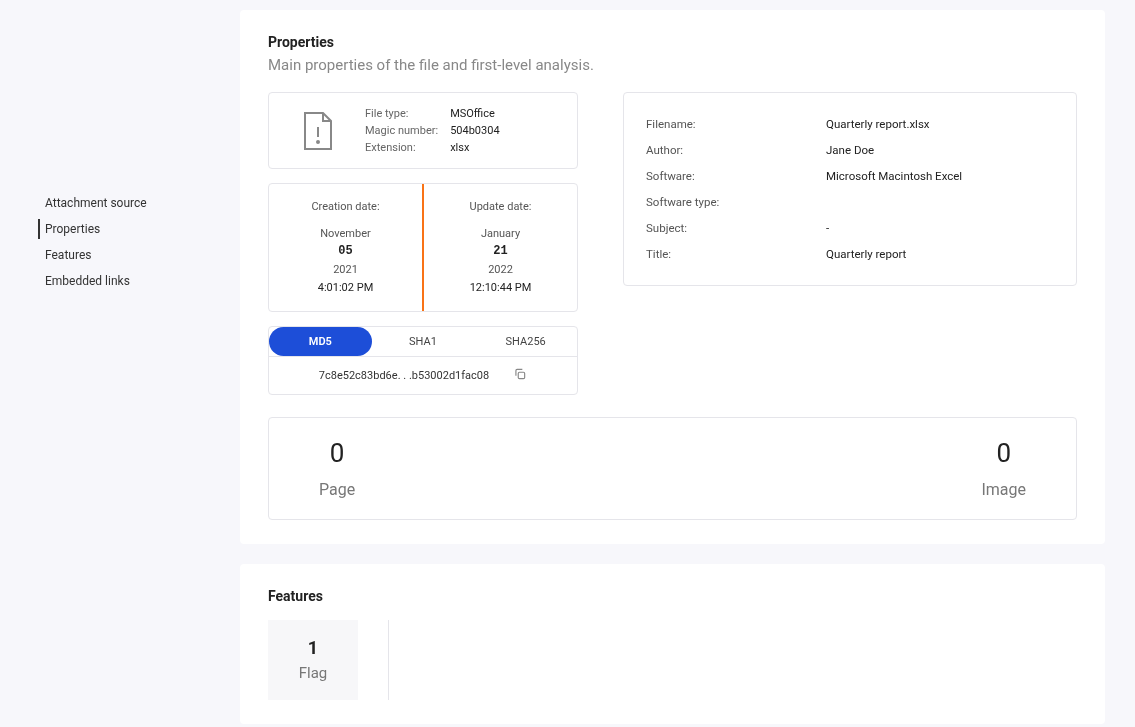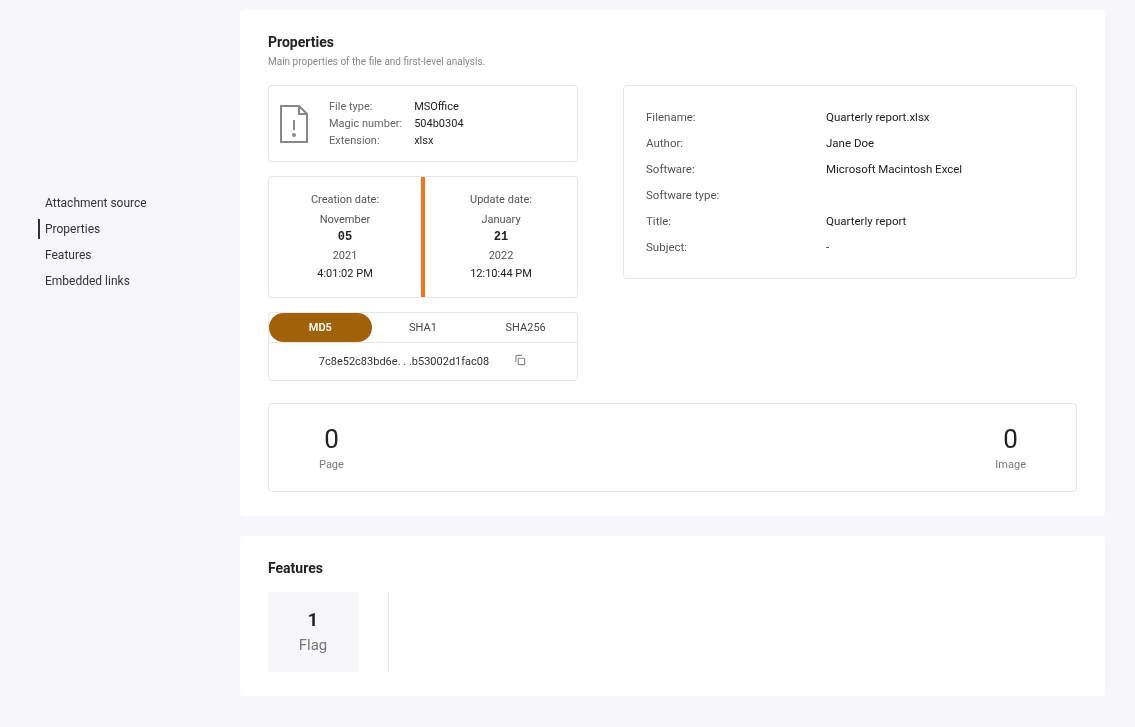--- a/index.html
+++ b/index.html
@@ -48,39 +48,39 @@
       padding: 24px 28px;
       margin-bottom: 20px;
     }
     h2 {
       font-size: 14px;
       font-weight: 700;
       color: #222;
       margin-bottom: 6px;
     }
     .subtitle {
-      font-size: 10px;
+      font-size: 15px;
       color: #888;
       margin-bottom: 18px;
     }
     .top-row {
       display: flex;
       gap: 45px;
     }
     .left-col { flex: 0 0 310px; }
     .right-col { flex: 1; }
     .box {
       border: 1px solid #e5e5ea;
       border-radius: 4px;
     }
     .filetype-box {
       display: flex;
       align-items: center;
-      padding: 14px 8px;
-      gap: 18px;
+      padding: 14px 32px;
+      gap: 30px;
     }
     .file-icon svg { display: block; }
     .kv-grid {
       display: grid;
       grid-template-columns: auto auto;
       gap: 4px 12px;
       font-size: 11px;
     }
     .kv-grid .k { color: #666; }
     .kv-grid .v { color: #222; }
@@ -90,23 +90,23 @@
     }
     .date-col {
       flex: 1;
       text-align: center;
       padding: 14px 10px;
       font-size: 11px;
       color: #444;
       line-height: 1.6;
     }
     .date-col + .date-col {
-      border-left: 4px solid #f97316;
-    }
-    .date-col .lbl { color: #555; margin-bottom: 2px; }
+      border-left: 2px solid #f97316;
+    }
+    .date-col .lbl { color: #555; margin-bottom: 9px; }
     .date-col .month { color: #555; }
     .date-col .day { font-weight: 700; font-size: 12px; color: #222; font-family: Liberation Mono, monospace; }
     .date-col .year { color: #555; }
     .date-col .time { font-weight: 400; font-size: 11px; color: #222; }
     .hash-box {
       margin-top: 14px;
       overflow: hidden;
     }
     .hash-tabs {
       display: flex;
@@ -116,21 +116,21 @@
     .hash-tab {
       flex: 1;
       text-align: center;
       padding: 8px 0;
       font-size: 11px;
       color: #444;
       cursor: pointer;
       border-radius: 20px;
     }
     .hash-tab.active {
-      background: #a16207;
+      background: #1d4ed8;
       color: #fff;
       font-weight: 600;
     }
     .hash-value-row {
       display: flex;
       align-items: center;
       justify-content: center;
       gap: 24px;
       padding: 10px 12px;
       font-size: 11px;
@@ -155,23 +155,23 @@
     }
     .stat {
       text-align: center;
     }
     .stat .num {
       font-size: 26px;
       font-weight: 400;
       color: #222;
     }
     .stat .lbl {
-      font-size: 11px;
+      font-size: 16px;
       color: #777;
-      margin-top: 4px;
+      margin-top: 12px;
     }
     .features-body {
       display: flex;
       gap: 30px;
       margin-top: 16px;
     }
     .flag-box {
       width: 90px;
       height: 80px;
       background: #f7f7f9;
@@ -279,26 +279,26 @@
               </div>
             <div class="meta-row">
                 <span class="mk">Software:</span>
                 <span class="mv">Microsoft Macintosh Excel</span>
               </div>
             <div class="meta-row">
                 <span class="mk">Software type:</span>
                 <span class="mv"></span>
               </div>
             <div class="meta-row">
+                <span class="mk">Subject:</span>
+                <span class="mv">-</span>
+              </div>
+            <div class="meta-row">
                 <span class="mk">Title:</span>
                 <span class="mv">Quarterly report</span>
-              </div>
-            <div class="meta-row">
-                <span class="mk">Subject:</span>
-                <span class="mv">-</span>
               </div>
           </div>
         </div>
       </div>
 
       <div class="box stats-box">
         <div class="stat">
           <div class="num">0</div>
           <div class="lbl">Page</div>
         </div>

